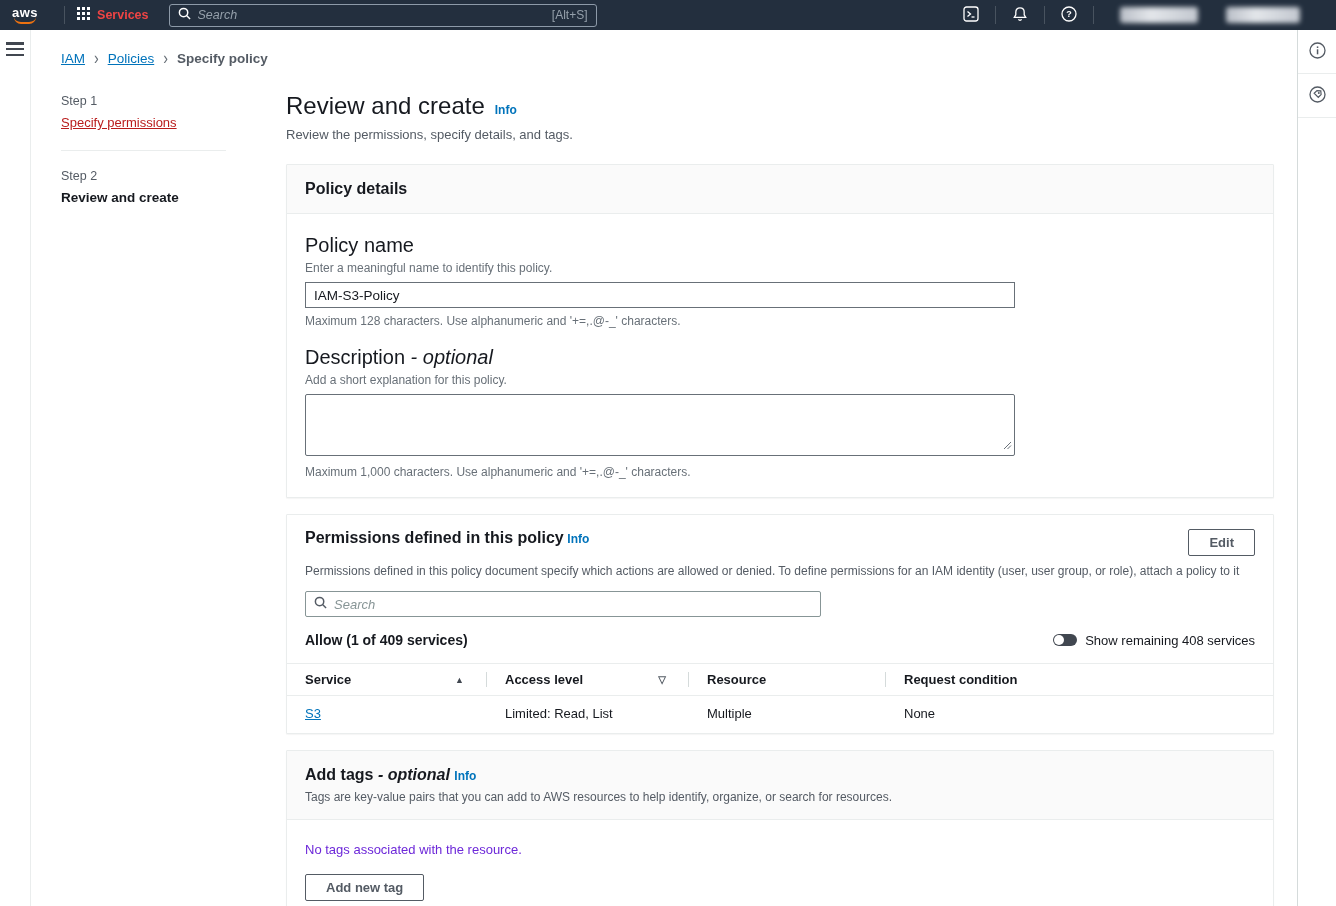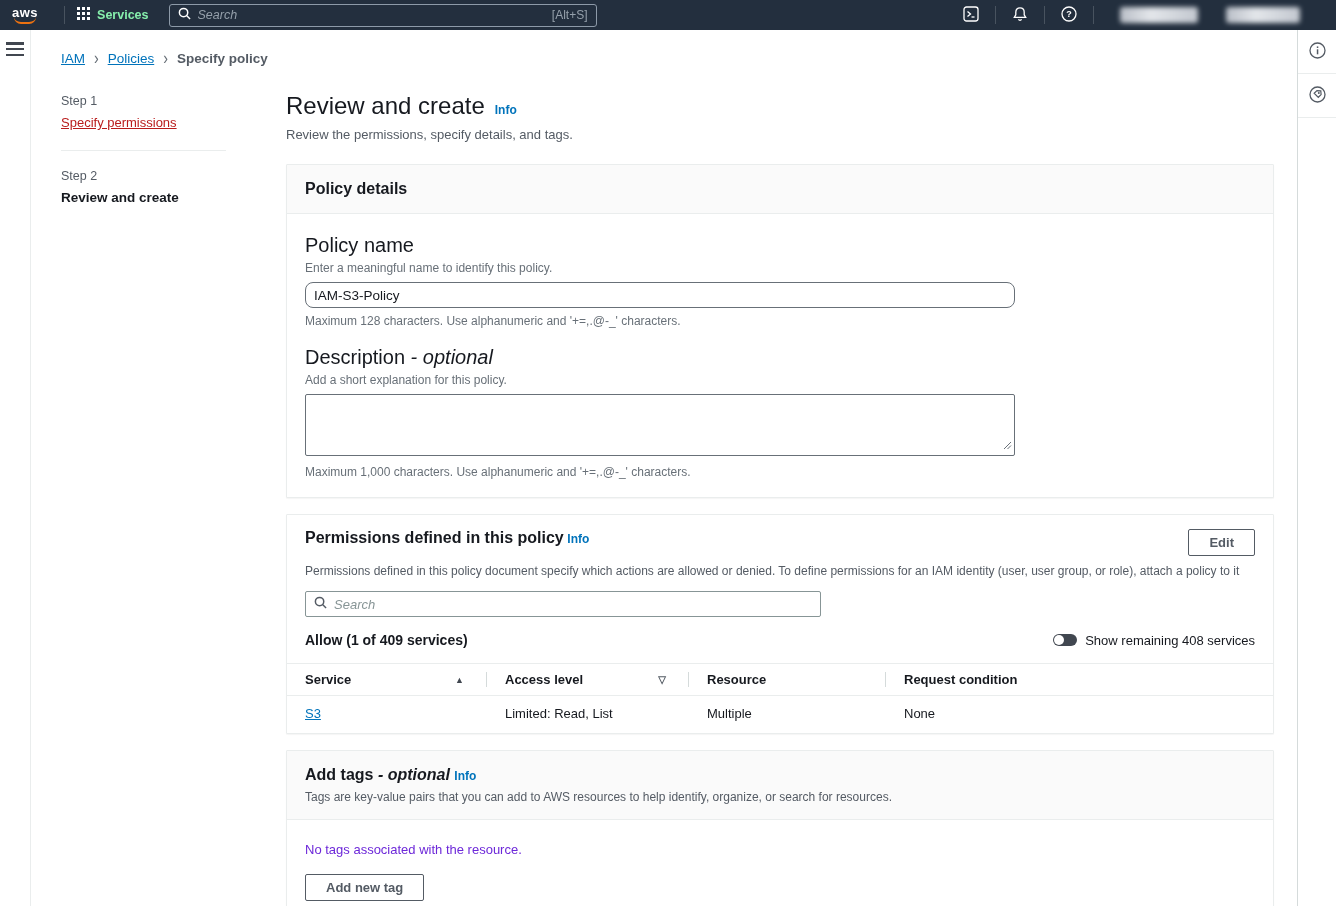--- a/index.html
+++ b/index.html
@@ -7,21 +7,21 @@
   body { font-family:"Liberation Sans", sans-serif; color:#16191f; background:#f2f3f3; font-size:13px; }
   a { text-decoration:none; }
 
   
   .topnav { height:30px; background:#232f3e; display:flex; align-items:center; justify-content:space-between; padding:0 22px 0 12px; }
   .nav-left { display:flex; align-items:center; height:100%; }
   .logo { display:flex; flex-direction:column; align-items:center; margin-right:14px; cursor:pointer; }
   .logo-text { color:#fff; font-weight:bold; font-size:13px; line-height:11px; letter-spacing:.5px; }
   .logo-smile { width:22px; height:7px; border:solid #ec7211; border-width:0 0 2px 0; border-radius:0 0 11px 11px; margin-top:-1px; }
   .nav-divider { width:1px; height:18px; background:#48535f; margin:0 12px; }
-  .services { display:flex; align-items:center; gap:7px; color:#86efac; font-weight:bold; font-size:12.5px; cursor:pointer; }
+  .services { display:flex; align-items:center; gap:7px; color:#ef4444; font-weight:bold; font-size:12.5px; cursor:pointer; }
   .nav-search { display:flex; align-items:center; width:428px; height:23px; margin-left:20px; border:1px solid #8d9aa8; border-radius:3px; padding:0 8px; background:#232f3e; }
   .nav-search input { flex:1; background:transparent; border:none; outline:none; color:#fff; font-size:12.5px; margin-left:7px; font-family:"Liberation Sans", sans-serif; }
   .nav-search input::placeholder { color:#95a0ab; font-style:italic; }
   .nav-shortcut { color:#95a0ab; font-size:12px; }
   .nav-right { display:flex; align-items:center; height:100%; }
   .nav-icon-btn { background:none; border:none; padding:0 4px; cursor:pointer; display:flex; align-items:center; }
   .blur-chip { height:16px; border-radius:3px; background:linear-gradient(90deg,#b9bec7,#e3e6ea 40%,#c2c7cf); filter:blur(2.5px); margin:0 10px; }
   .chip-a { width:78px; } .chip-b { width:74px; }
 
   
@@ -58,21 +58,21 @@
 
   .card { border:1px solid #eaeded; border-radius:1px; background:#fff; box-shadow:0 1px 1px rgba(0,0,0,.04); }
   .card-band { background:#fafafa; border-bottom:1px solid #eaeded; padding:15px 18px; }
   .card-title { font-size:16px; font-weight:bold; color:#16191f; }
   .card-body { padding:18px; }
 
   .card-policy { margin-top:22px; }
   .field-label { font-size:20px; color:#16191f; margin-top:2px; }
   .field-label .opt { font-style:italic; }
   .field-help { font-size:12px; color:#687078; margin:4px 0 7px 0; }
-  .text-input { width:710px; height:26px; border:1px solid #687078; border-radius:8px; padding:0 8px; font-size:13.5px; color:#16191f; font-family:"Liberation Sans", sans-serif; outline:none; background:#fff; }
+  .text-input { width:710px; height:26px; border:1px solid #687078; border-radius:0; padding:0 8px; font-size:13.5px; color:#16191f; font-family:"Liberation Sans", sans-serif; outline:none; background:#fff; }
   .constraint { font-size:12px; color:#687078; margin-top:6px; }
   .desc-block { margin-top:18px; }
   .textarea-wrap { position:relative; width:710px; }
   .desc-textarea { width:710px; height:62px; border:1px solid #687078; border-radius:2px; resize:none; font-family:"Liberation Sans", sans-serif; font-size:13.5px; padding:6px 8px; outline:none; background:#fff; }
   .resize-grip { position:absolute; right:3px; bottom:6px; pointer-events:none; }
 
   .card-perms { margin-top:16px; }
   .perms-head { padding:14px 18px 0 18px; display:flex; justify-content:space-between; align-items:flex-start; }
   .perms-desc { font-size:12px; color:#545b64; padding:8px 18px 0 18px; }
   .btn-secondary { background:#fff; border:1px solid #545b64; border-radius:2px; color:#545b64; font-weight:bold; font-size:13px; padding:5px 20px; cursor:pointer; font-family:"Liberation Sans", sans-serif; }

